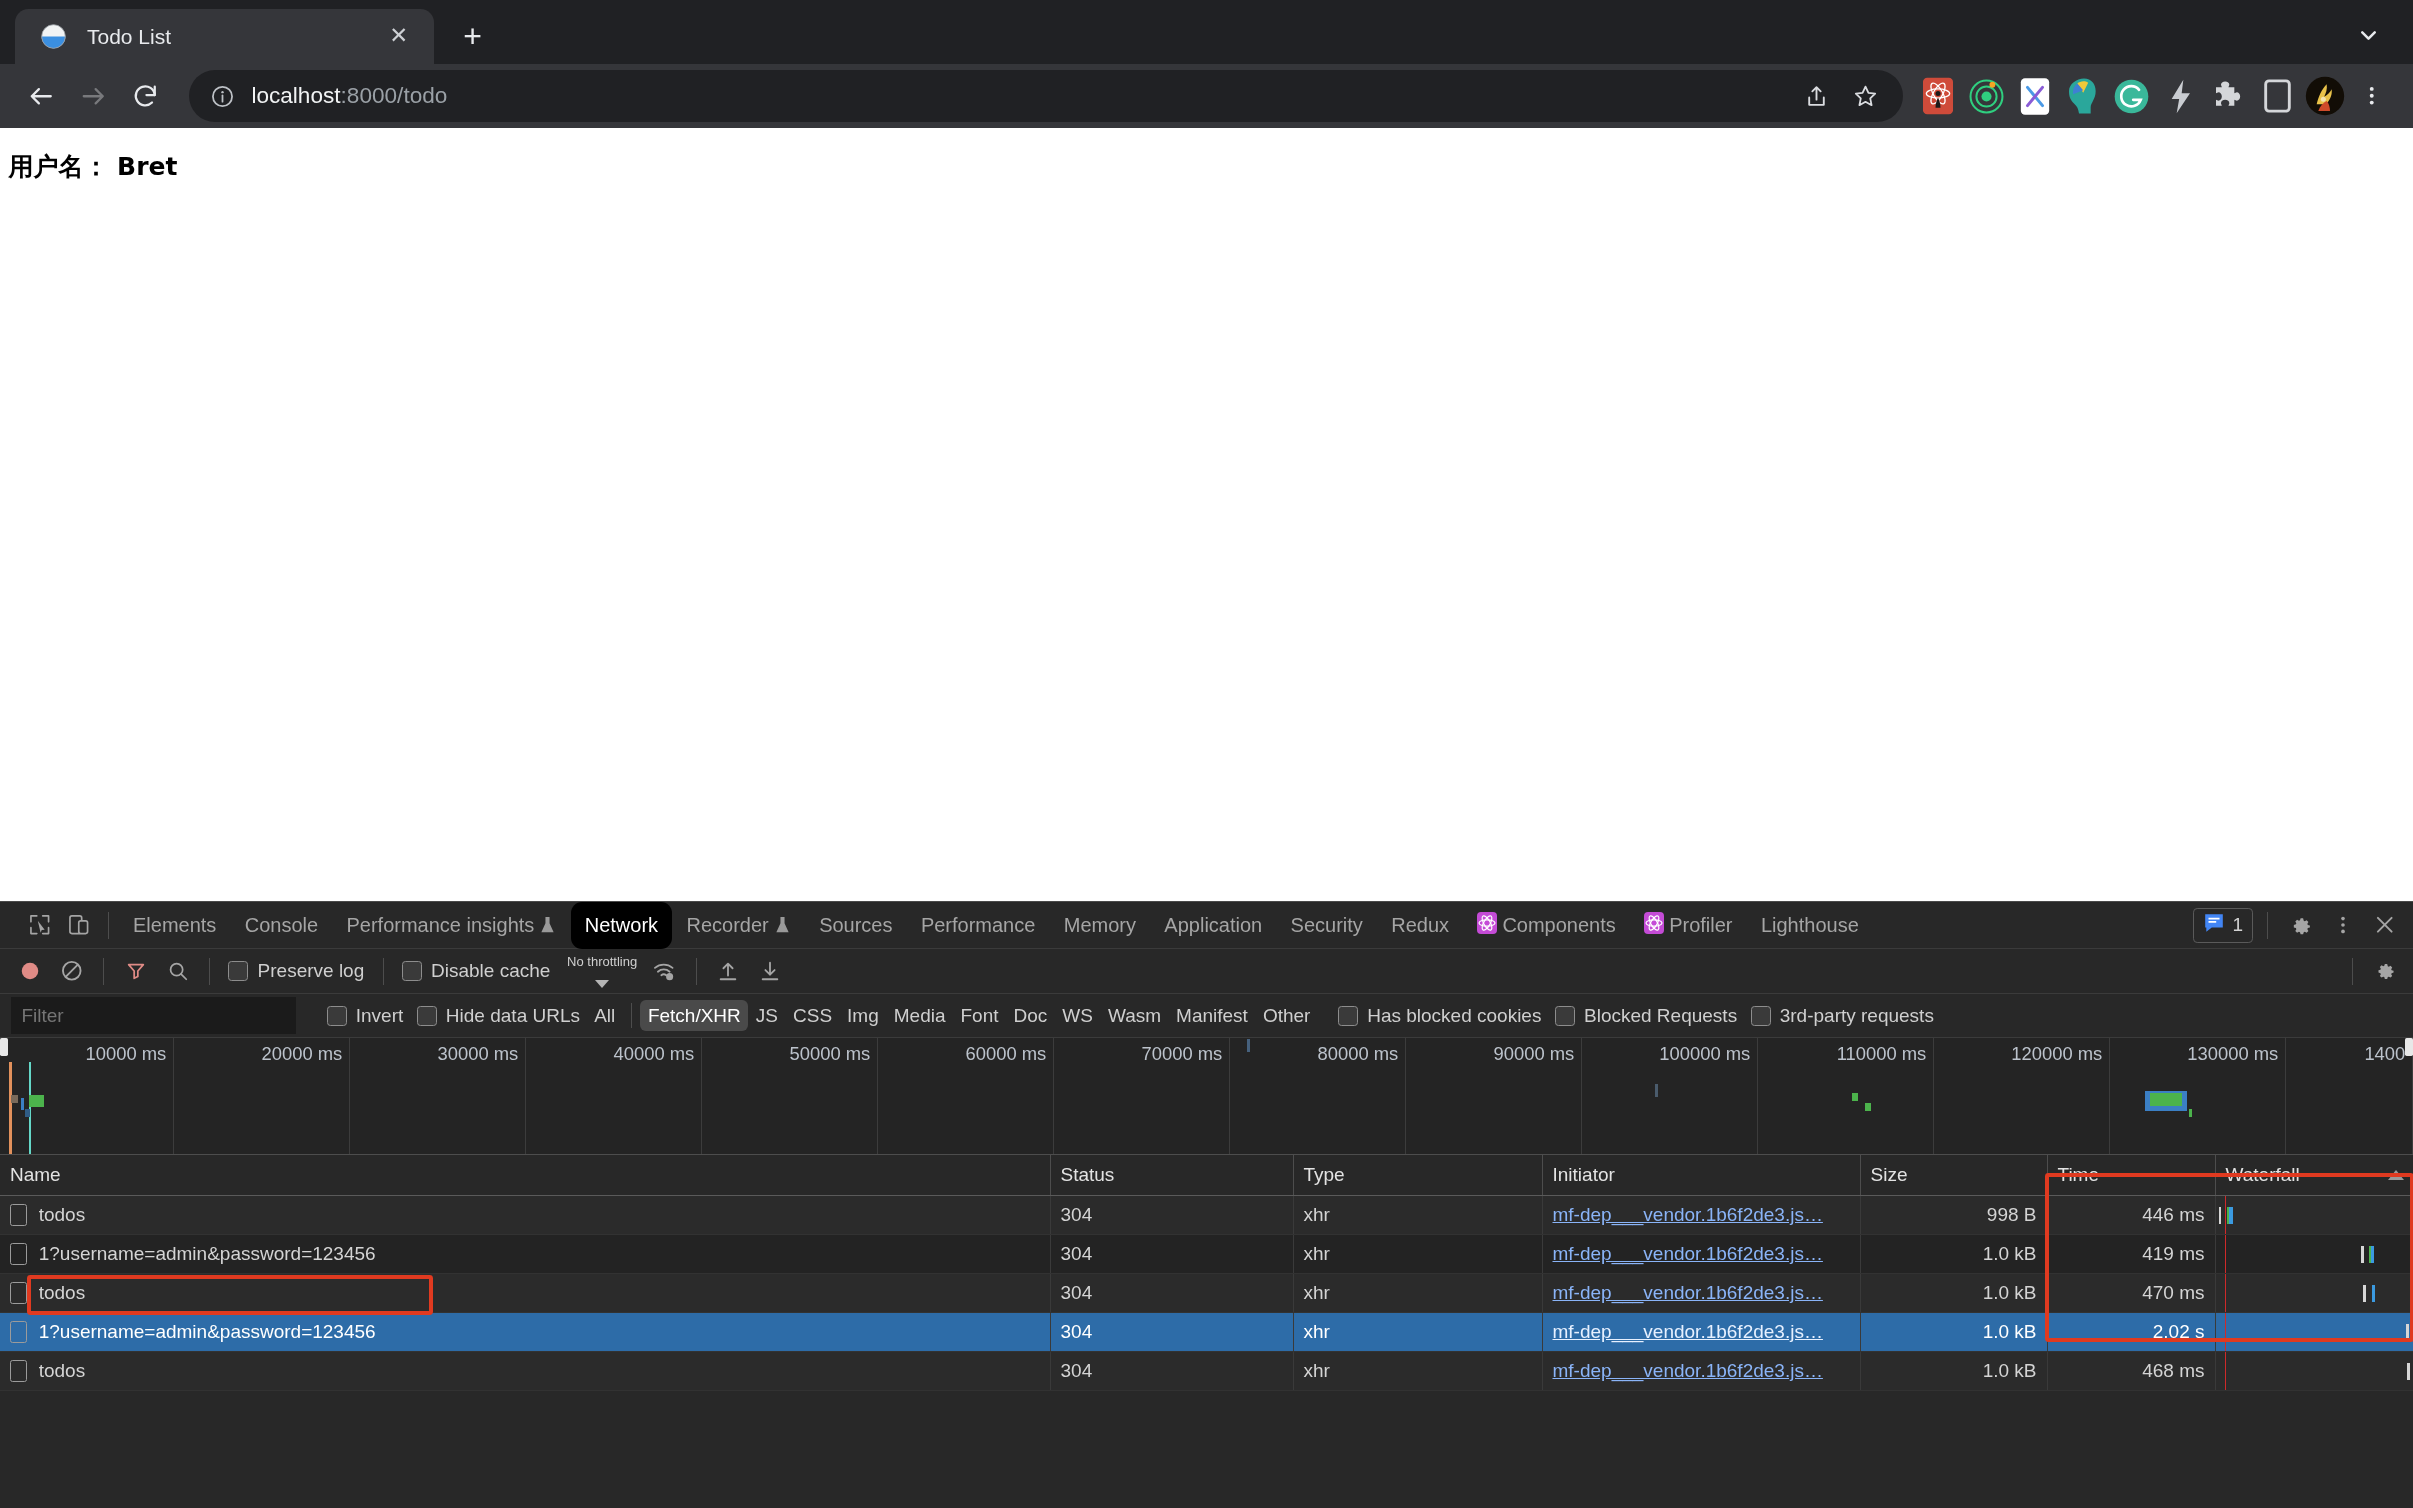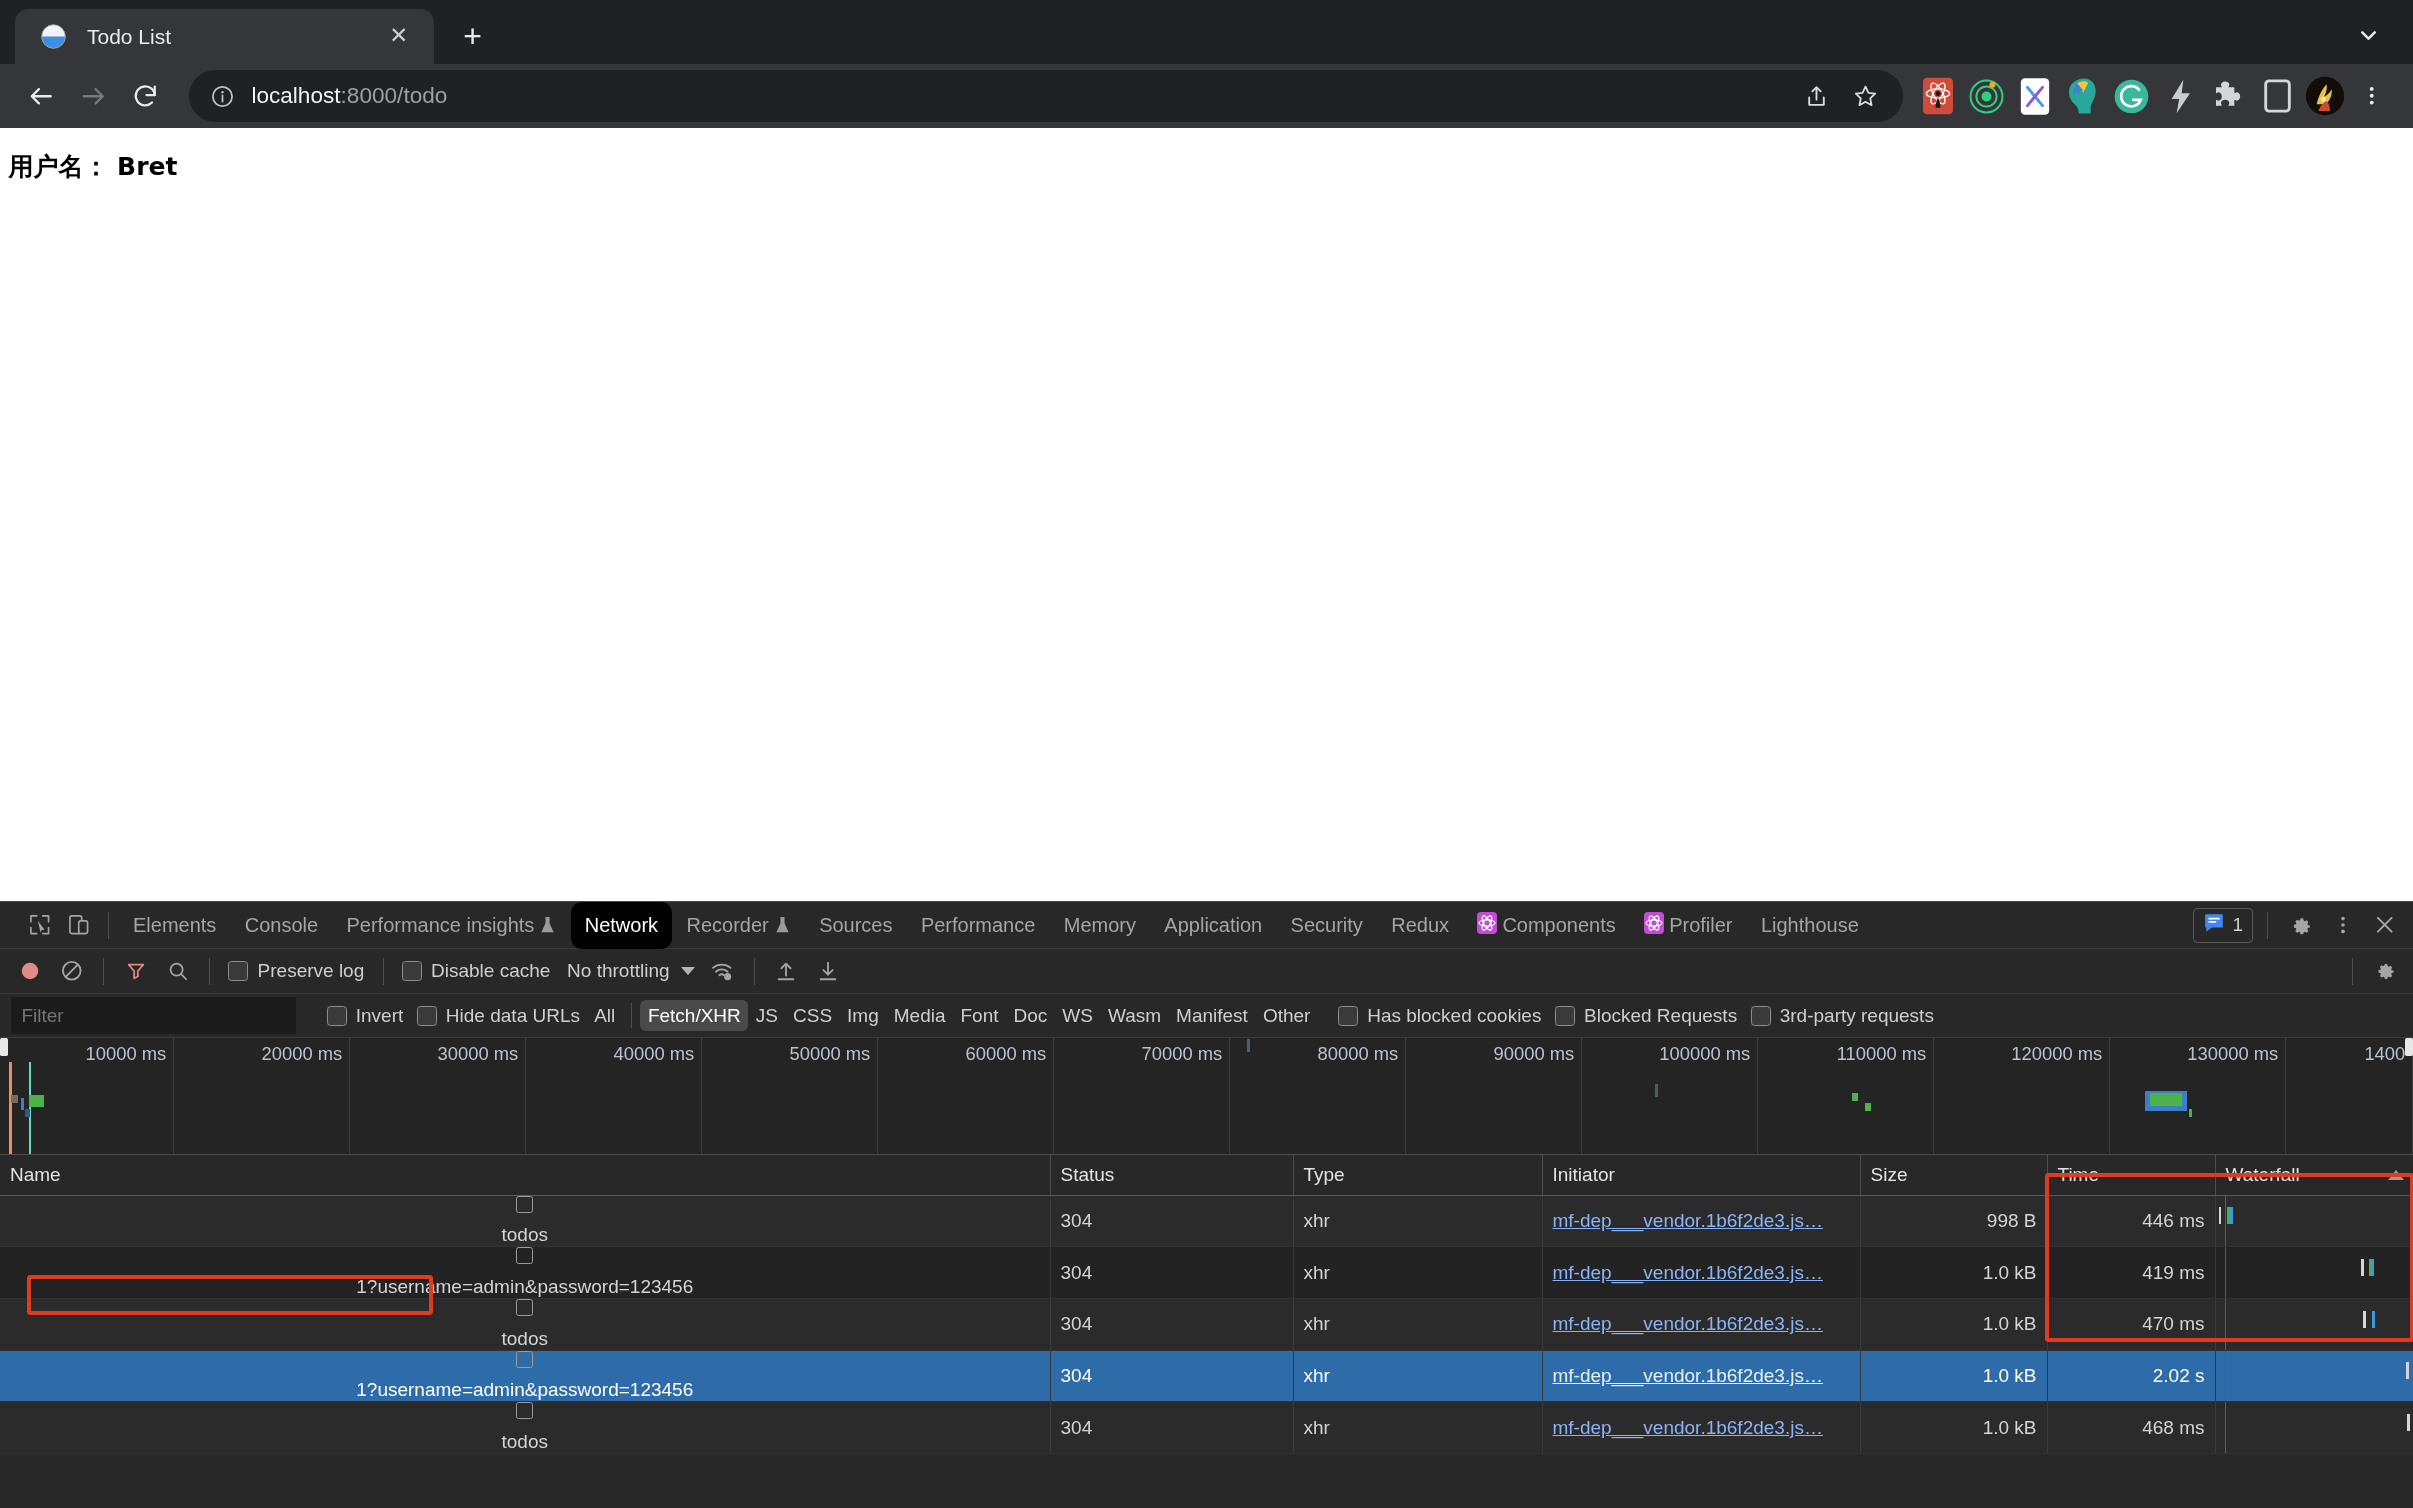--- a/index.html
+++ b/index.html
@@ -184,23 +184,24 @@
     white-space: nowrap;
   }
   .chkbox {
     width: 20px; height: 20px; flex: 0 0 20px;
     border: 1.7px solid #8d8d8d;
     border-radius: 3.4px;
     background: #3a3a3a;
   }
   .throttle {
     display: flex; align-items: center; gap: 11.7px;
-    color: #cfcfcf; font-size: 19px;
+    color: #cfcfcf; font-size: 13px;
     padding: 0 5px 0 8.4px;
     white-space: nowrap;
+    flex-direction: column;
   }
   .caret-down {
     width: 0; height: 0;
     border-left: 7.5px solid transparent;
     border-right: 7.5px solid transparent;
     border-top: 8.4px solid #b5b5b5;
   }
 
   .dt-filterbar {
     height: 44px; flex: 0 0 44px;
@@ -274,21 +275,21 @@
     font-size: 19px;
     padding: 0 10px;
     border-right: 0.8px solid #3a3a3a;
     border-bottom: 0.8px solid #323232;
     white-space: nowrap;
     overflow: hidden;
   }
   .reqtable tr.odd td { background: #2b2b2b; }
   .reqtable tr.even td { background: #232323; }
   .reqtable tr.selected td { background: #2d6ca8 !important; color: #ffffff; }
-  .name-cell { display: flex; align-items: center; gap: 11.7px; flex-direction: column; }
+  .name-cell { display: flex; align-items: center; gap: 11.7px; }
   .file-icon {
     width: 17px; height: 22px; flex: 0 0 17px;
     border: 1.7px solid #9b9b9b; border-radius: 2.5px;
   }
   .num { text-align: right; }
   .init-link {
     color: #8ab4f8; text-decoration: underline;
   }
   tr.selected .init-link { color: #e6f0ff; }
   .sort-arrow {

